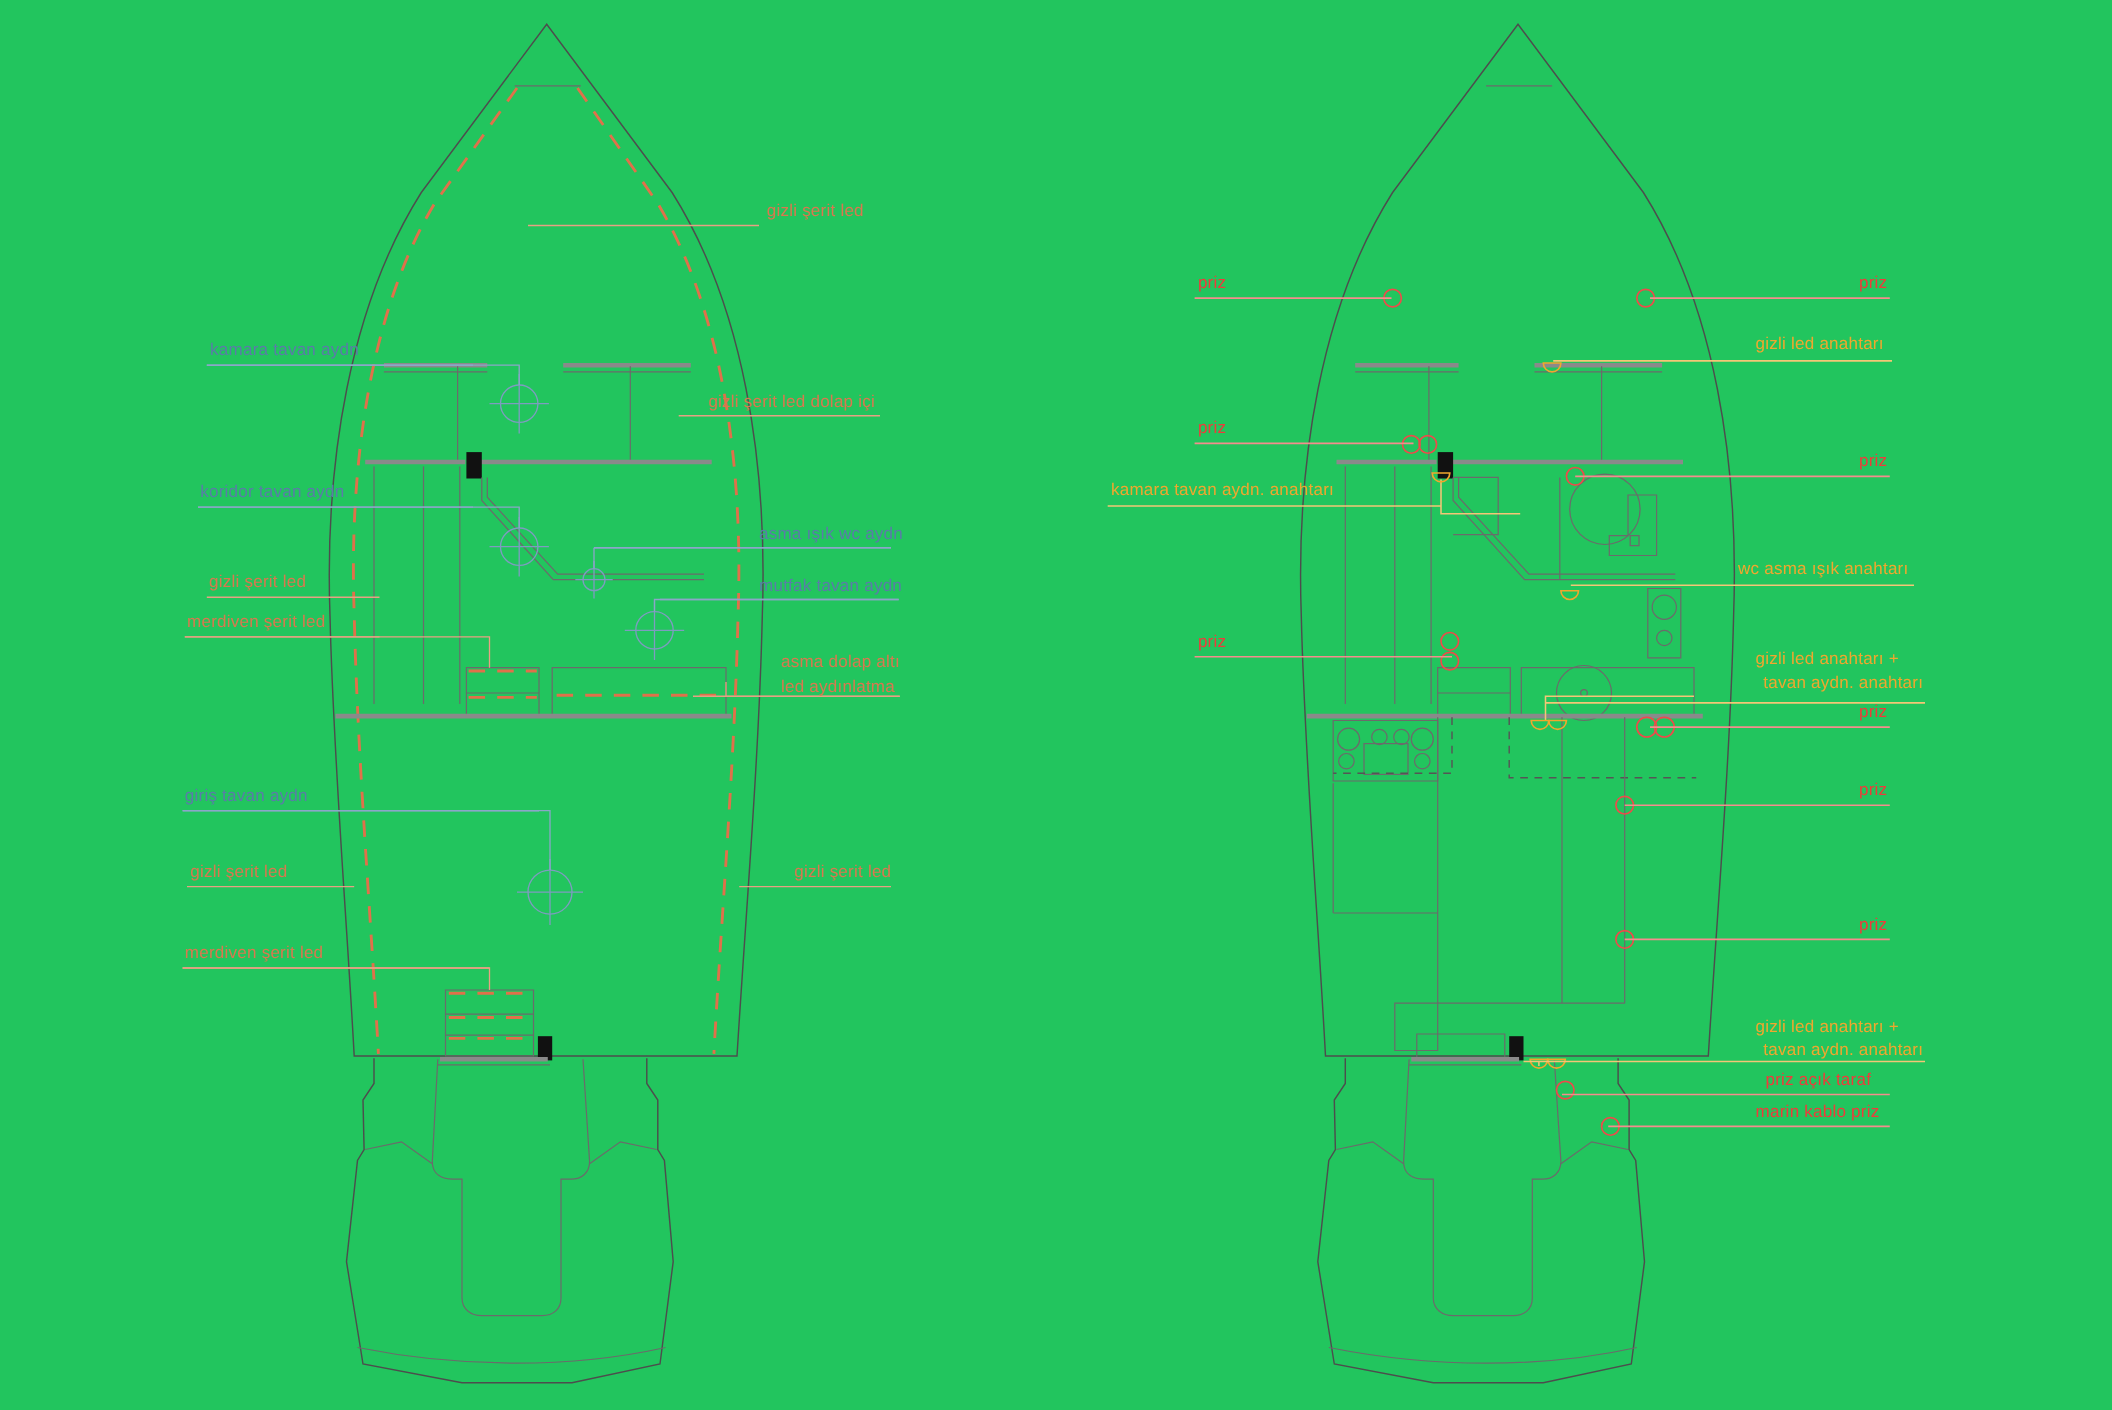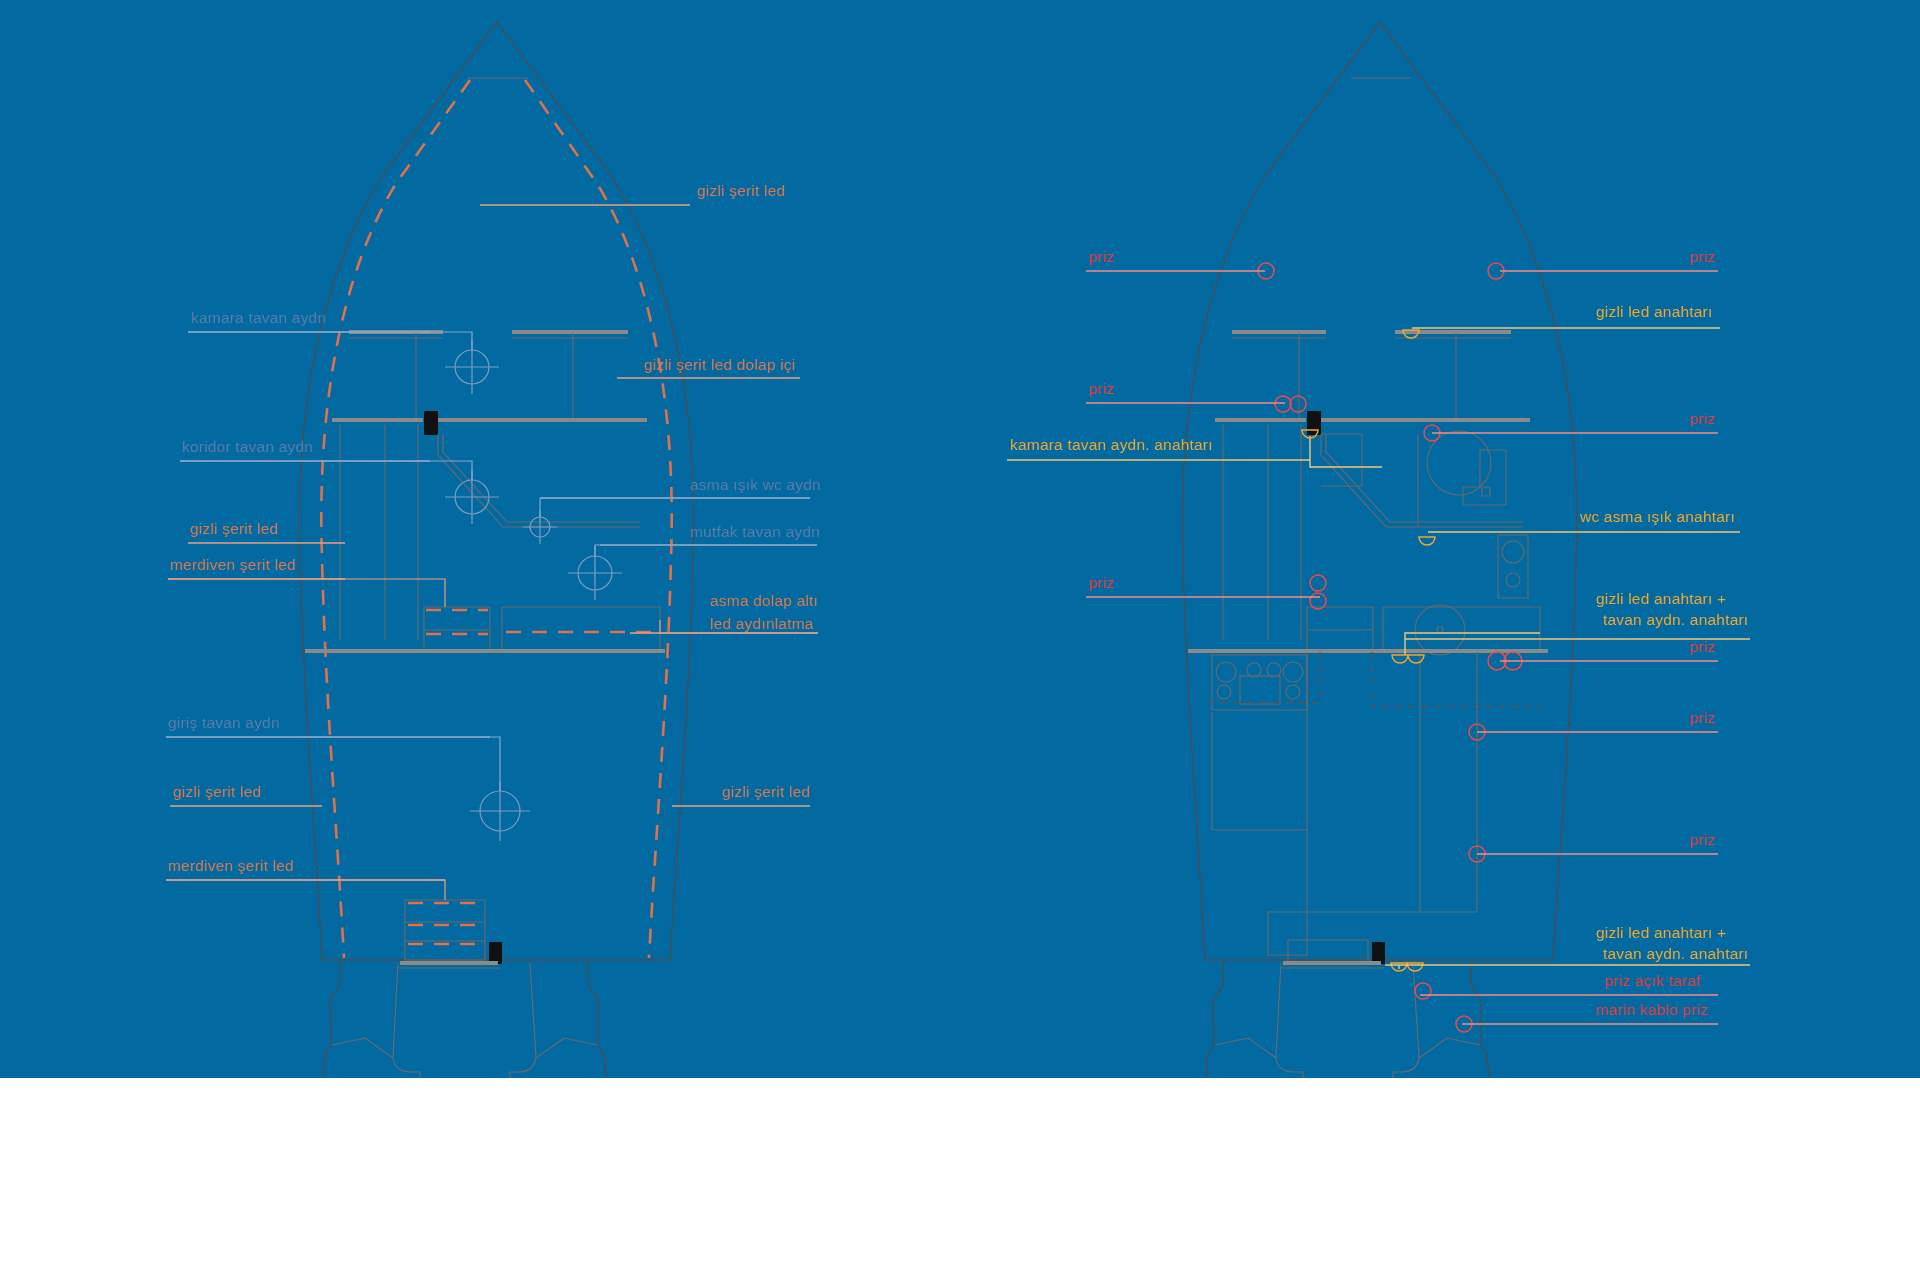--- a/index.html
+++ b/index.html
@@ -4,22 +4,22 @@
 <style>
   * { box-sizing: border-box; }
   html, body {
     margin: 0; padding: 0;
     background: #ffffff;
     font-family: "Liberation Sans", sans-serif;
   }
   #page {
     position: relative;
     width: 1920px;
-    height: 1078px;
-    background: #0369a1;
+    height: 1282px;
+    background: #22c55e;
     overflow: hidden;
   }
   svg.plan {
     position: absolute;
     top: 0; left: 0;
     width: 1920px;
     height: 1282px;
   }
   .lbl {
     font-family: "Liberation Sans", sans-serif;

